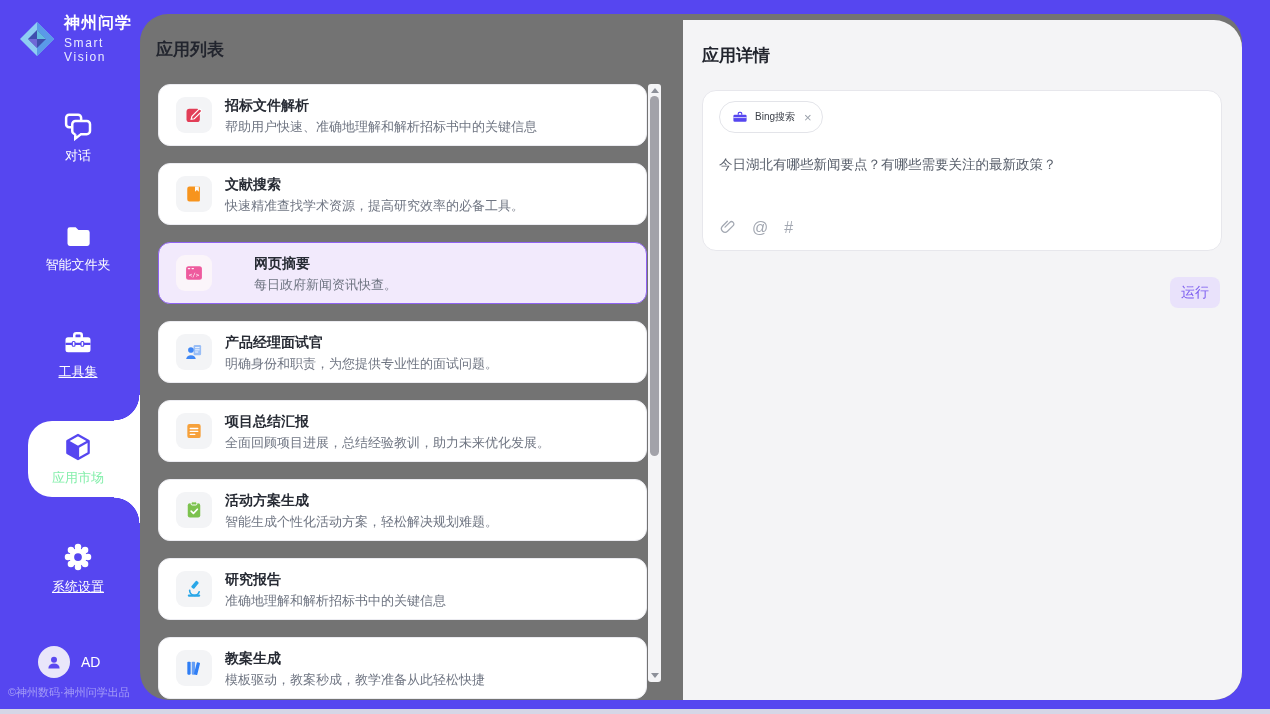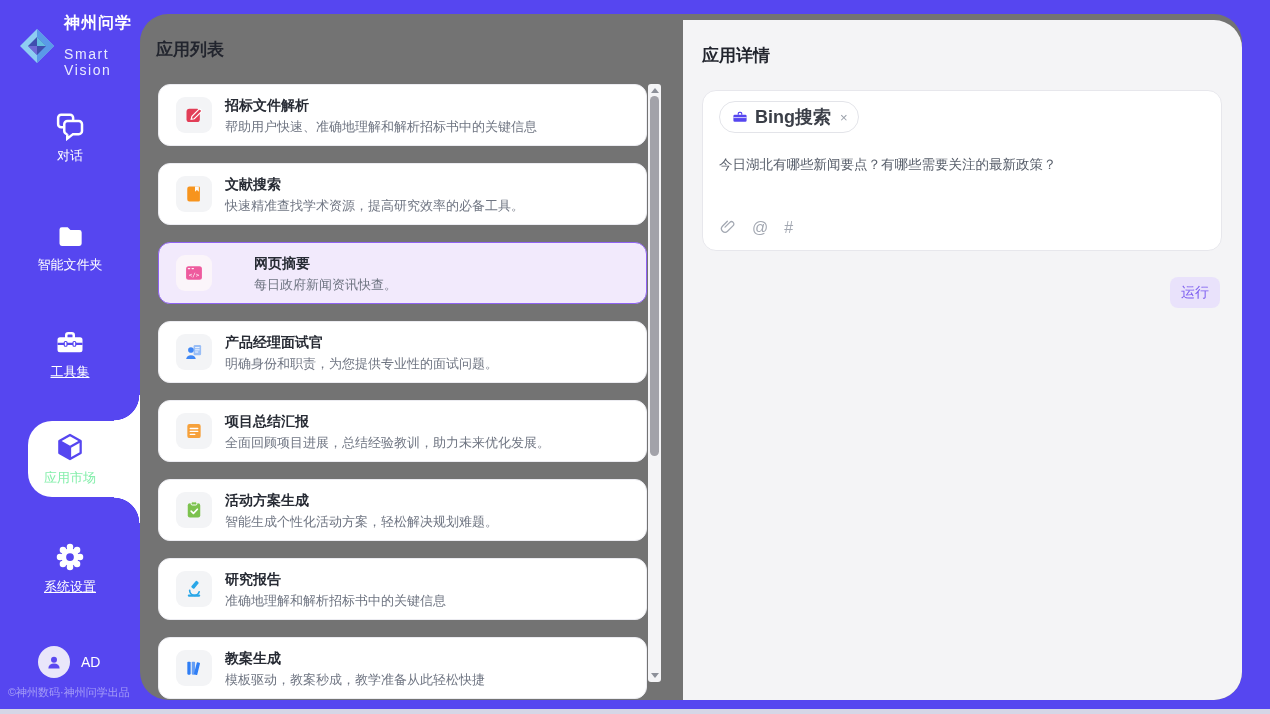--- a/index.html
+++ b/index.html
@@ -9,23 +9,23 @@
     font-family: "Liberation Sans", "DejaVu Sans", sans-serif;
     background: #5646f0;
     overflow: hidden;
   }
   .bottom-strip { position:absolute; left:0; bottom:0; width:100%; height:5px; background:#d6d6e6; }
 
   
   .sidebar { position:absolute; left:0; top:0; width:140px; height:709px; }
   .logo { position:absolute; left:18px; top:13px; display:flex; align-items:center; gap:8px; z-index:2; }
   .logo-name { color:#fff; font-size:16px; font-weight:bold; letter-spacing:1px; }
-  .logo-sub { color:#e8eaff; font-size:14px; letter-spacing:1.6px; margin-top:12px; }
-
-  .nav-item { position:absolute; left:0; width:140px; display:flex; flex-direction:column; align-items:center; gap:8px; color:#fff; font-size:13px; cursor:pointer; z-index:2; }
+  .logo-sub { color:#e8eaff; font-size:12px; letter-spacing:1.6px; margin-top:2px; }
+
+  .nav-item { position:absolute; left:8px; width:140px; display:flex; flex-direction:column; align-items:center; gap:8px; color:#fff; font-size:13px; cursor:pointer; z-index:2; }
   .nav-item .nav-label { line-height:1; }
   .nav-item.underlined .nav-label { text-decoration: underline; }
   #nav-chat { top:111px; }
   #nav-folder { top:222px; }
   #nav-tools { top:327px; }
   #nav-market { top:431px; color:#86efac; }
   #nav-settings { top:542px; }
 
   .nav-bump { position:absolute; left:28px; right:0; top:421px; height:76px; background:#fff; border-radius:24px 0 0 24px; z-index:1; }
   .nav-bump::before { content:""; position:absolute; top:-26px; right:0; width:26px; height:26px;
@@ -57,21 +57,21 @@
   .sb-up span { width:0; height:0; border-left:4px solid transparent; border-right:4px solid transparent; border-bottom:5px solid #8d9099; }
   .sb-down span { width:0; height:0; border-left:4px solid transparent; border-right:4px solid transparent; border-top:5px solid #8d9099; }
   .sb-thumb { position:absolute; left:2px; top:12px; width:9px; height:360px; background:#a2a2a9; border-radius:5px; cursor:pointer; }
 
   
   .detail-panel { position:absolute; left:543px; top:0; width:559px; height:686px; background:#f4f4f6; border-radius:0 28px 28px 0;margin-top:6px; }
   .detail-title { position:absolute; left:19px; top:24px; font-size:17px; font-weight:bold; color:#22252e; }
   .input-card { position:absolute; left:19px; top:70px; width:520px; height:161px; background:#fff; border:1px solid #e7e7ec; border-radius:14px; }
   .chip { position:absolute; left:16px; top:10px; height:32px; display:inline-flex; align-items:center; gap:7px;
     padding:0 10px 0 12px; background:#fff; border:1px solid #e3e4e9; border-radius:17px; cursor:pointer; }
-  .chip-label { font-size:18px; color:#3a3e47;font-weight:bold; }
+  .chip-label { font-size:10px; color:#3a3e47; }
   .chip-close { font-size:13px; color:#9aa0aa; margin-left:2px; cursor:pointer; line-height:1; }
   .query { position:absolute; left:16px; top:64px; right:16px; font-size:13.5px; color:#565d69; line-height:1.5; cursor:text; }
   .attach-row { position:absolute; left:16px; bottom:14px; display:flex; align-items:center; gap:16px; color:#a3a8b2; }
   .attach-row .sym { font-size:16px; line-height:1; cursor:pointer; }
   .attach-row .icn { cursor:pointer; display:flex; }
   .run-btn { position:absolute; right:22px; top:257px; width:50px; height:31px; background:#e9e2fb; color:#7b5cf0;
     font-size:14px; border:none; border-radius:8px; cursor:pointer; font-family:inherit; }
 
   svg { display:block; }
 </style>

